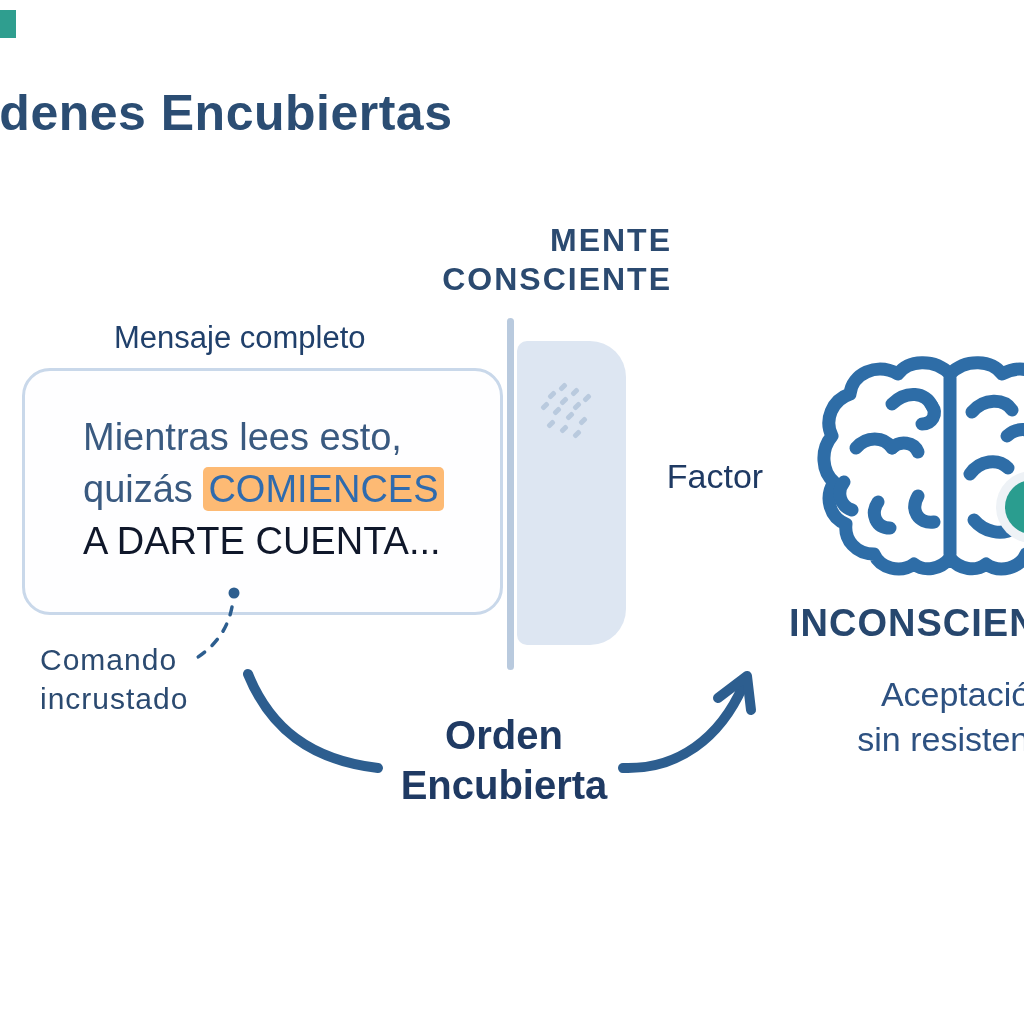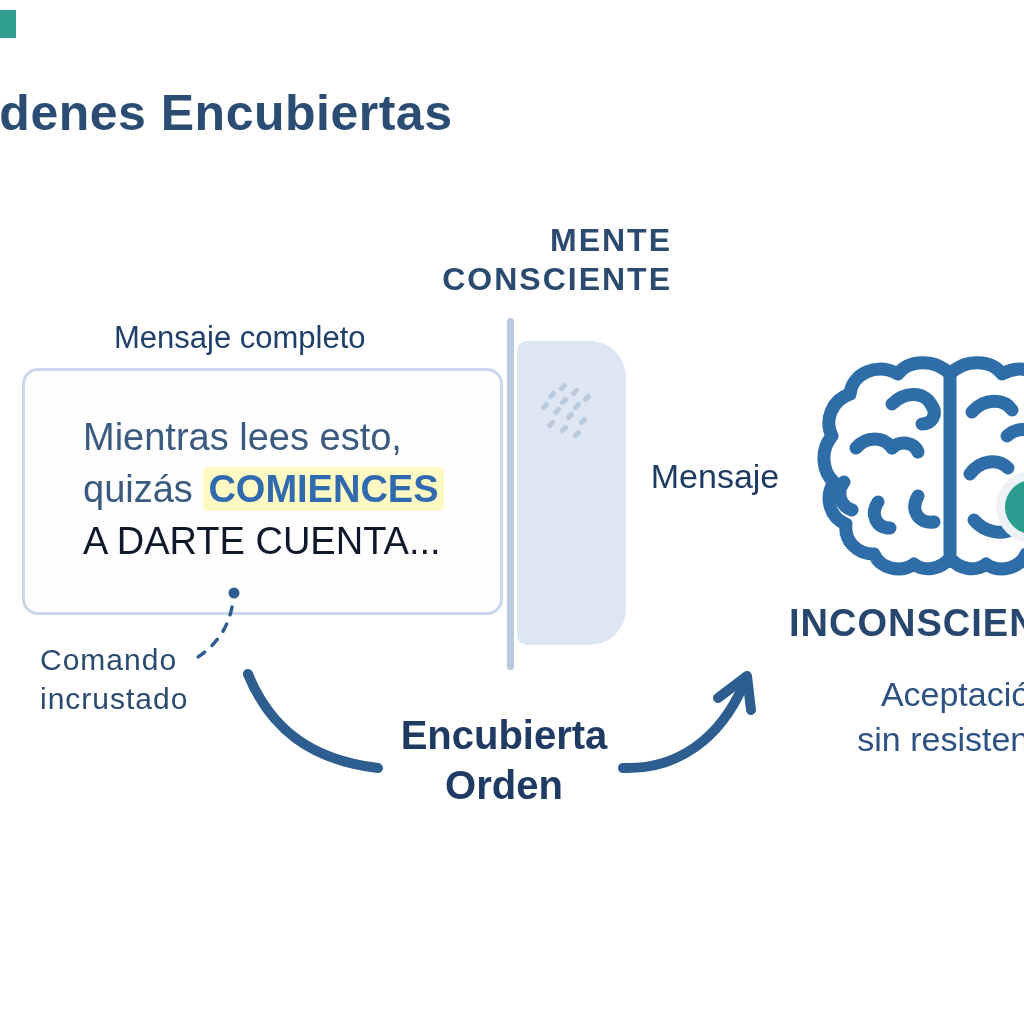--- a/index.html
+++ b/index.html
@@ -23,26 +23,26 @@
     font-size:32px;font-weight:700;letter-spacing:2px;line-height:39px;
     color:#2b4a70;
   }
 
   .message-label{
     left:114px;top:320px;font-size:31px;color:#20406b;white-space:nowrap;
   }
 
   .message-box{
     left:22px;top:368px;width:481px;height:247px;box-sizing:border-box;
-    background:#fefeff;border:3px solid #c9d8ea;border-radius:16px;
+    background:#fefeff;border:3px solid #c9d8ea;border-radius:28px;
     padding:40px 18px 0 58px;
     font-size:38px;line-height:52px;color:#3a5a80;
   }
   .message-box .cmd-hi{
-    color:#2f6bae;font-weight:700;background:#fef9c3;
+    color:#2f6bae;font-weight:400;background:#fdba74;
     padding:1px 5px;border-radius:5px;
   }
   .message-box .cmd-caps{color:#0f172a;font-weight:400;}
 
   .command-label{
     left:40px;top:640px;font-size:30px;line-height:39px;
     letter-spacing:1px;color:#2b4a70;
   }
 
   .vline{
@@ -120,21 +120,21 @@
     <rect x="-4.5" y="-2.5" width="9" height="5" rx="2" transform="translate(17,29) rotate(-45)"></rect>
     <rect x="-4.5" y="-2.5" width="9" height="5" rx="2" transform="translate(30,34) rotate(-45)"></rect>
     <rect x="-4.5" y="-2.5" width="9" height="5" rx="2" transform="translate(43,39) rotate(-45)"></rect>
     <rect x="-4.5" y="-2.5" width="9" height="5" rx="2" transform="translate(11,42) rotate(-45)"></rect>
     <rect x="-4.5" y="-2.5" width="9" height="5" rx="2" transform="translate(24,47) rotate(-45)"></rect>
     <rect x="-4.5" y="-2.5" width="9" height="5" rx="2" transform="translate(37,52) rotate(-45)"></rect>
   </g>
 </svg>
 
 <div class="abs critical-label">
-  <div>Mensaje</div>
+  <div>Factor</div>
 </div>
 
 <svg class="abs" style="left:822px;top:352px;" width="270" height="235" viewBox="0 0 270 235">
   <g fill="none" stroke="#2e6da7" stroke-width="13" stroke-linecap="round" stroke-linejoin="round">
     <path fill="#ffffff" d="M 128 22
       C 112 6 86 8 76 22
       C 54 10 30 22 28 42
       C 10 48 2 68 10 84
       C -2 98 0 120 12 130
       C 2 146 8 166 24 172
@@ -167,22 +167,22 @@
 </svg>
 
 <div class="abs unconscious-title">INCONSCIENTE</div>
 
 <div class="abs acceptance-label">
   <div>Aceptación</div>
   <div>sin resistencia</div>
 </div>
 
 <div class="abs order-label">
+  <div>Orden</div>
   <div>Encubierta</div>
-  <div>Orden</div>
 </div>
 
 <svg class="abs" style="left:228px;top:646px;" width="545" height="165" viewBox="0 0 545 165">
   <g fill="none" stroke="#2d5e8f" stroke-width="10" stroke-linecap="round" stroke-linejoin="round">
     <path d="M 20 28 C 42 82 82 114 150 122"></path>
     <path d="M 395 122 C 450 124 492 92 515 40"></path>
     <path d="M 490 52 L 519 30 L 523 64"></path>
   </g>
 </svg>
 

